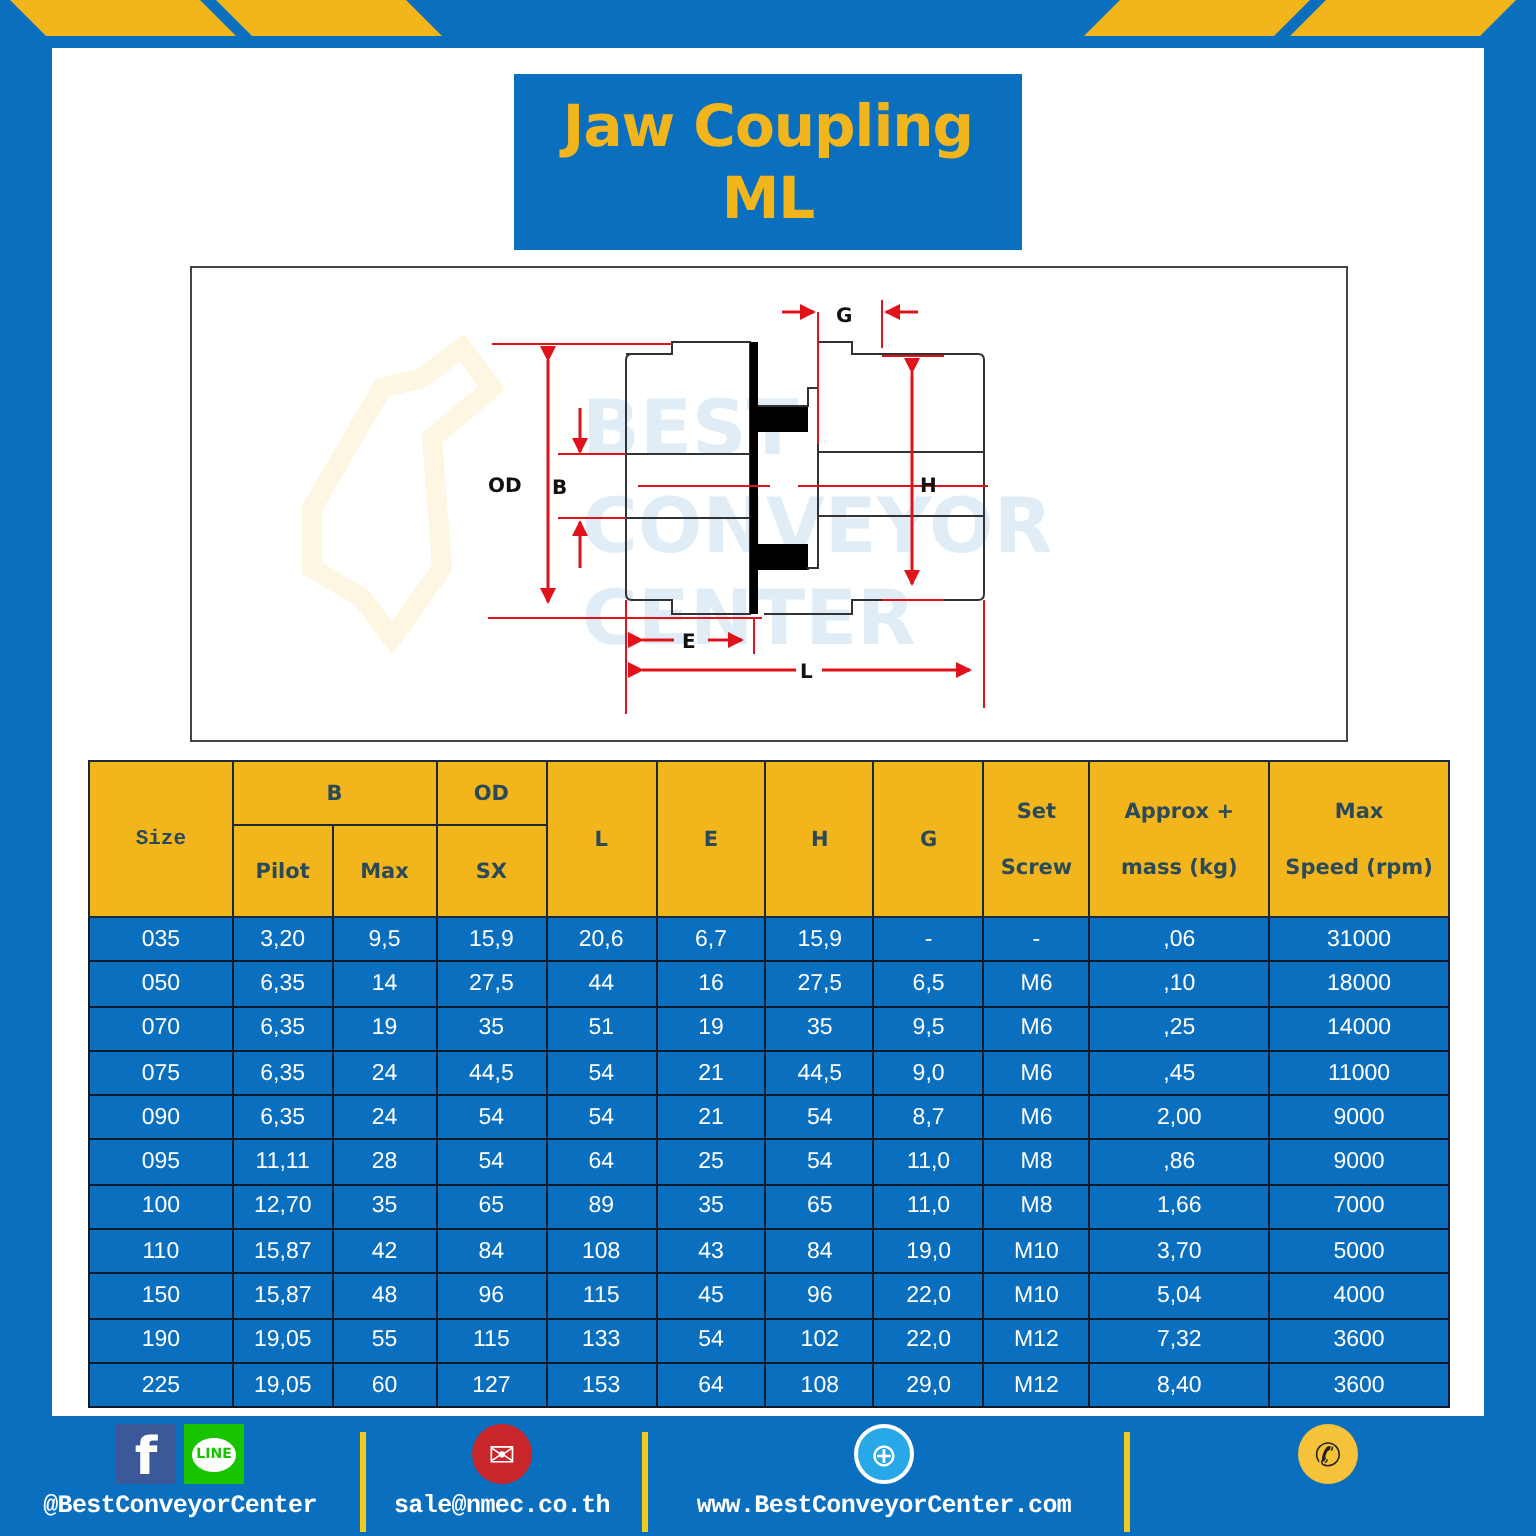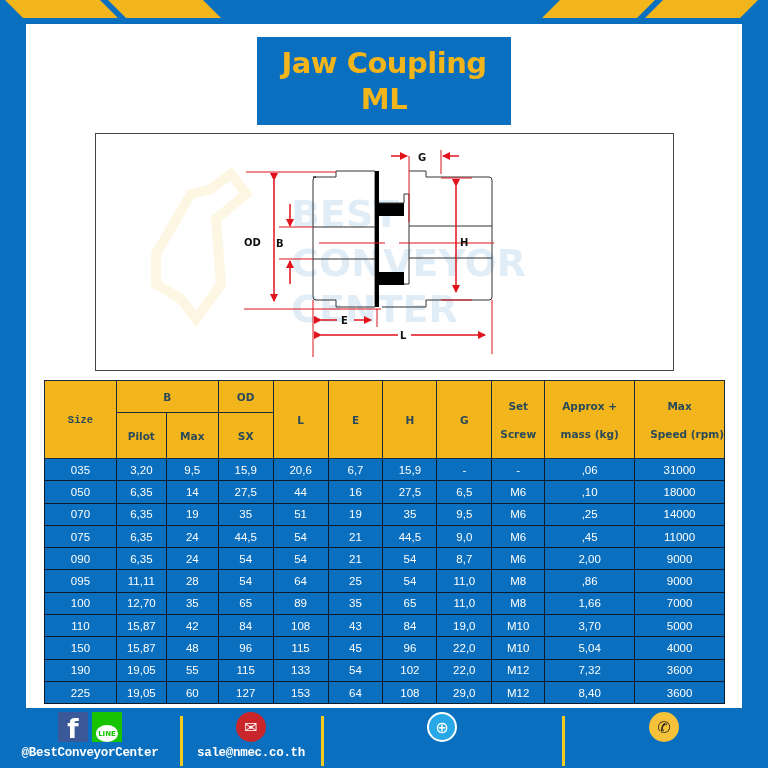--- a/index.html
+++ b/index.html
@@ -27,21 +27,21 @@
   table.spec tr.h1 th { height: 32px; }
   table.spec tr.h2 th { height: 46px; }
   table.spec td { background: #0a6fbe; color: #ffffff; font-family: "Liberation Sans", sans-serif; font-size: 11.5px; border: 1px solid #0d1a2a; text-align: center; height: 22.3px; }
 
   .footer { position: absolute; left: 0; top: 708px; width: 768px; height: 60px; }
   .fcol { position: absolute; top: 0; height: 60px; display: flex; flex-direction: column; align-items: center; }
   .fcol .icons { height: 38px; display: flex; align-items: center; gap: 4px; }
   .fcol .txt { color: #ffffff; font-family: Liberation Mono, monospace; font-weight: bold; font-size: 12.5px; white-space: nowrap; letter-spacing: -0.3px; }
   .divider { position: absolute; top: 8px; width: 3px; height: 50px; background: #f2c91c; }
   .ic-fb { width: 30px; height: 30px; background: #3b5998; color: #fff; font-weight: bold; font-size: 26px; display:flex; align-items:flex-end; justify-content:center; font-family: "DejaVu Sans", sans-serif; line-height: 1; }
-  .ic-line { width: 30px; height: 30px; background: #18c300; display:flex; align-items:flex-end; justify-content:center; }
+  .ic-line { width: 30px; height: 30px; background: #18c300; display:flex; align-items:center; justify-content:center; }
   .ic-line span { background:#fff; color:#18c300; font-size:7px; font-weight:bold; border-radius: 50%; width: 22px; height: 17px; display:flex; align-items:center; justify-content:center; font-family: "DejaVu Sans", sans-serif; }
   .ic-mail { width: 30px; height: 30px; border-radius: 50%; background: #c8262a; display:flex; align-items:center; justify-content:center; color:#fff; font-size: 16px; }
   .ic-web { width: 30px; height: 30px; border-radius: 50%; background: #29a8e8; border: 2px solid #fff; display:flex; align-items:center; justify-content:center; color:#fff; font-size: 16px; }
   .ic-phone { width: 30px; height: 30px; border-radius: 50%; background: #f5c23a; display:flex; align-items:center; justify-content:center; color:#222; font-size: 16px; }
 </style>
 </head>
 <body>
 
 <div class="stripe l1"></div>
 <div class="stripe l2"></div>
@@ -147,21 +147,21 @@
       <th rowspan="2">
         <div style="height:28px;line-height:28px;">Set</div>
         <div style="height:28px;line-height:28px;">Screw</div>
       </th>
       <th rowspan="2">
         <div style="height:28px;line-height:28px;">Approx +</div>
         <div style="height:28px;line-height:28px;">mass (kg)</div>
       </th>
       <th rowspan="2">
         <div style="height:28px;line-height:28px;">Max</div>
-        <div style="height:28px;line-height:28px;text-align:right;">Speed (rpm)</div>
+        <div style="height:28px;line-height:28px;">Speed (rpm)</div>
       </th>
     </tr>
     <tr class="h2">
       <th>Pilot</th>
       <th>Max</th>
       <th>SX</th>
     </tr>
   </thead>
   <tbody id="tbody">
       <tr>
@@ -325,20 +325,21 @@
     <div class="icons">
         <div class="ic-mail">✉</div>
       </div>
     <div class="txt">sale@nmec.co.th</div>
   </div>
   <div class="divider" style="left:321px;"></div>
   <div class="fcol" style="left:326px;width:232px;">
     <div class="icons">
         <div class="ic-web">⊕</div>
       </div>
+    <div class="txt">www.BestConveyorCenter.com</div>
   </div>
   <div class="divider" style="left:562px;"></div>
   <div class="fcol" style="left:566px;width:196px;">
     <div class="icons">
         <div class="ic-phone">✆</div>
       </div>
   </div>
 </div>
 
 </body></html>

